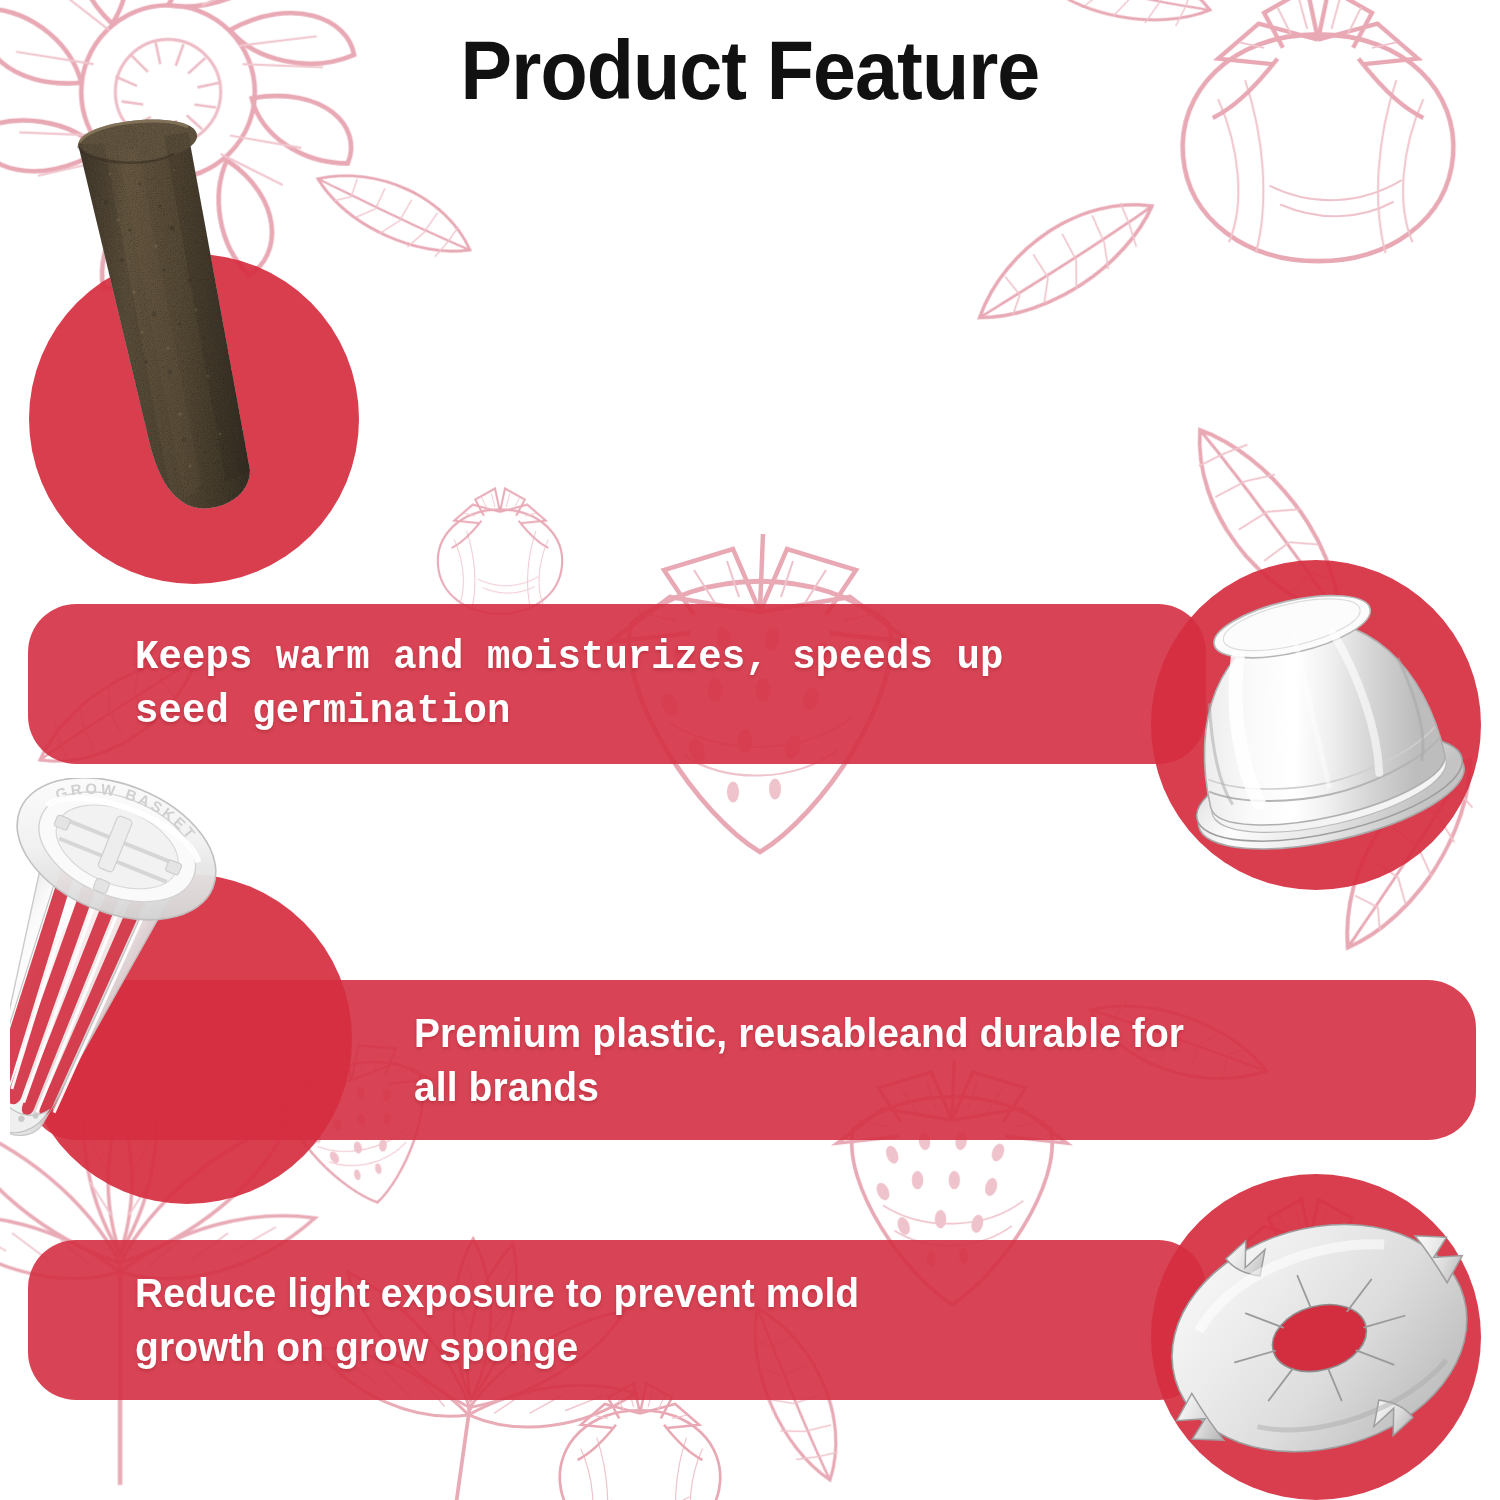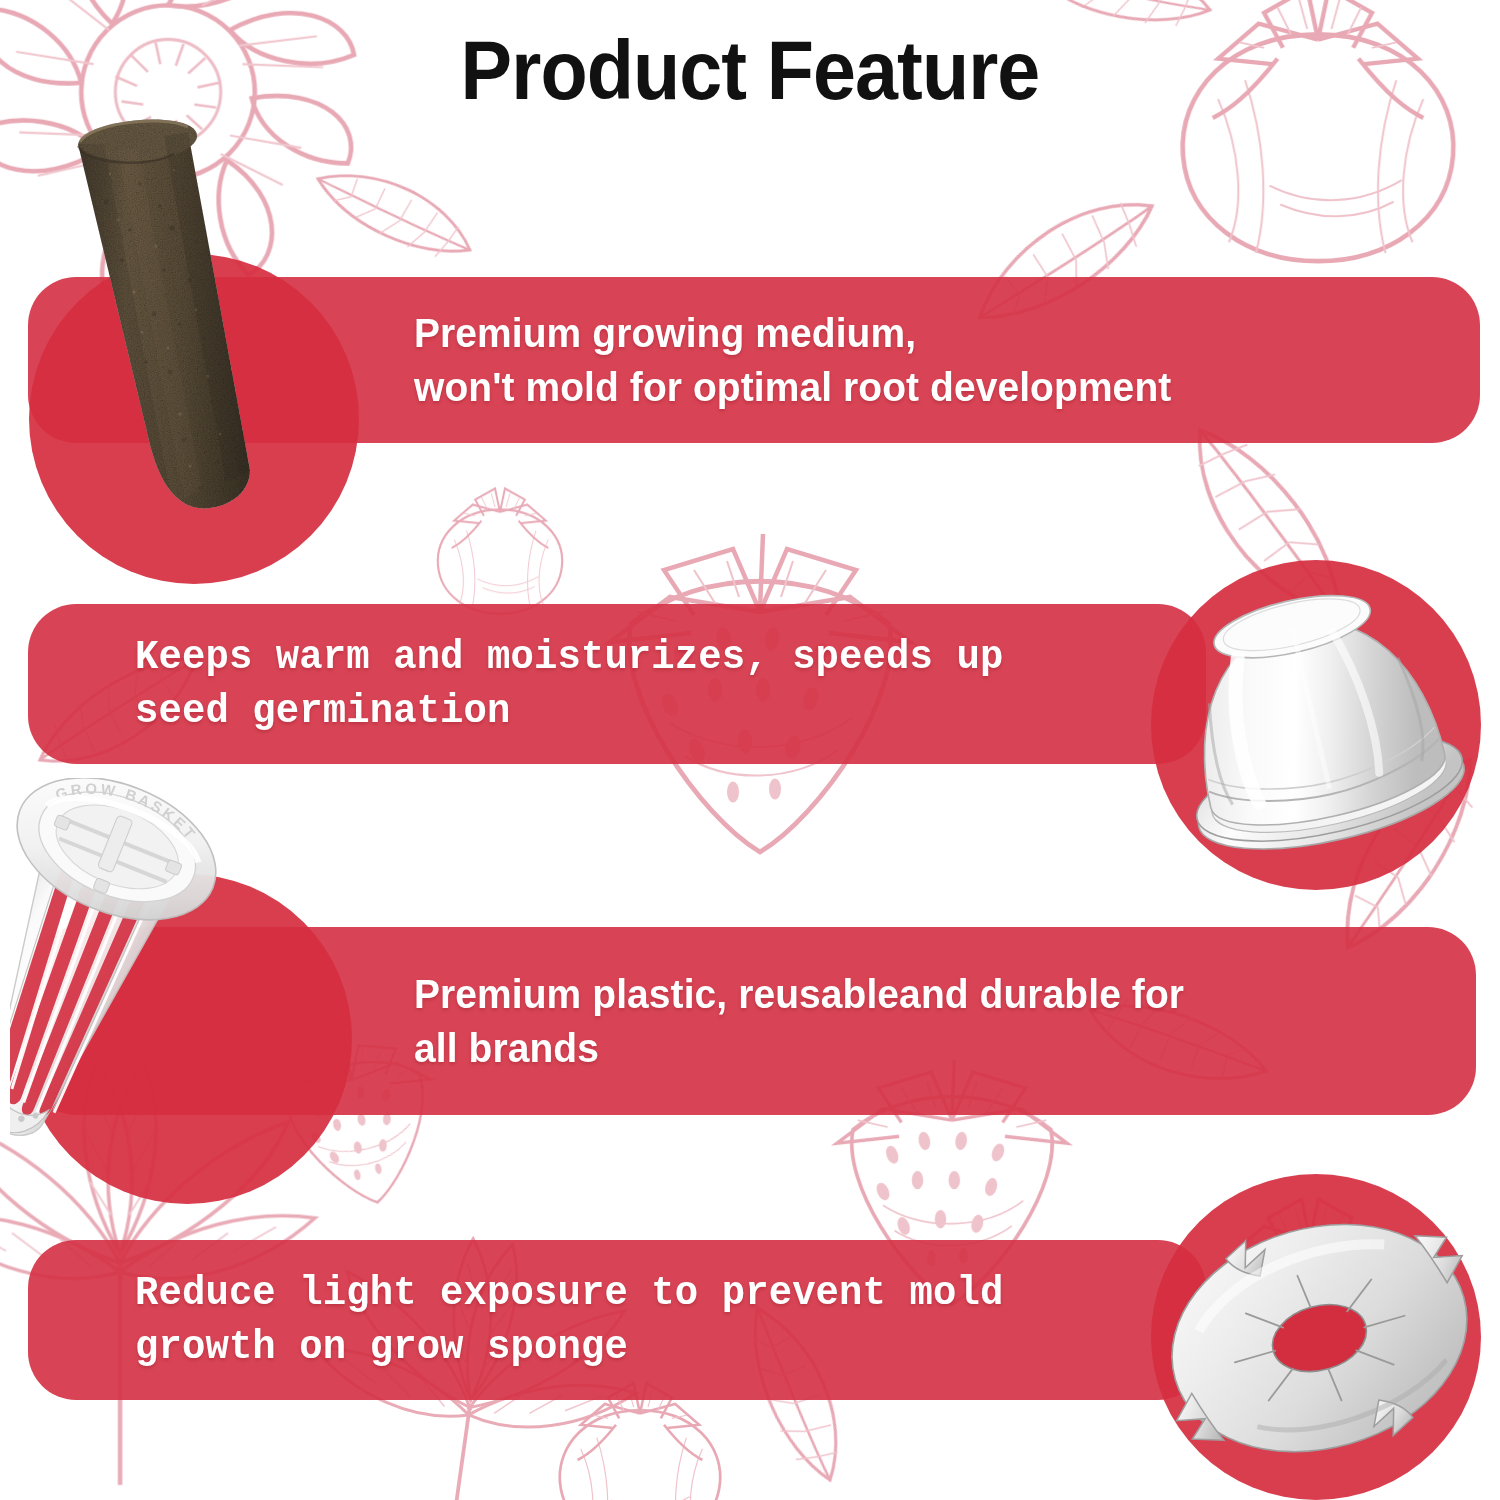--- a/index.html
+++ b/index.html
@@ -50,24 +50,24 @@
     text-shadow:0 2px 4px rgba(120,10,22,0.30);
     transform:scaleX(0.95); transform-origin:0 50%;
   }
 
   #banner-1{ left:28px;  top:277px;  width:1452px; height:166px; }
   #banner-1 .btext{ margin-left:386px; }
 
   #banner-2{ left:28px;  top:604px;  width:1178px; height:160px;font-family:Liberation Mono, monospace; }
   #banner-2 .btext{ margin-left:107px; }
 
-  #banner-3{ left:28px;  top:927px;  width:1448px; height:188px; }
+  #banner-3{ left:28px;  top:980px;  width:1448px; height:160px; }
   #banner-3 .btext{ margin-left:386px; }
 
-  #banner-4{ left:28px;  top:1240px; width:1178px; height:160px;font-family:Liberation Mono, monospace; }
+  #banner-4{ left:28px;  top:1240px; width:1178px; height:160px; }
   #banner-4 .btext{ margin-left:107px; }
 
   
   .circle{
     position:absolute; border-radius:50%;
     background:rgba(214,46,64,0.92);
     z-index:4;
   }
   #circle-1{ left:29px;  top:254px;  width:330px; height:330px; }
   #circle-2{ left:1151px; top:560px;  width:330px; height:330px; }
@@ -233,24 +233,20 @@
     </g>
   </svg>
 
   <div id="title">Product Feature</div>
 
   <div class="circle" id="circle-1"></div>
   <div class="circle" id="circle-2"></div>
   <div class="circle" id="circle-3"></div>
   <div class="circle" id="circle-4"></div>
 
-  <div class="banner" id="banner-1">
-    <div class="btext">Premium growing medium,
-won't mold for optimal root development</div>
-  </div>
 
   <div class="banner" id="banner-2">
     <div class="btext">Keeps warm and moisturizes,  speeds up
 seed germination</div>
   </div>
 
   <div class="banner" id="banner-3">
     <div class="btext">Premium plastic, reusableand durable for
 all brands</div>
   </div>

